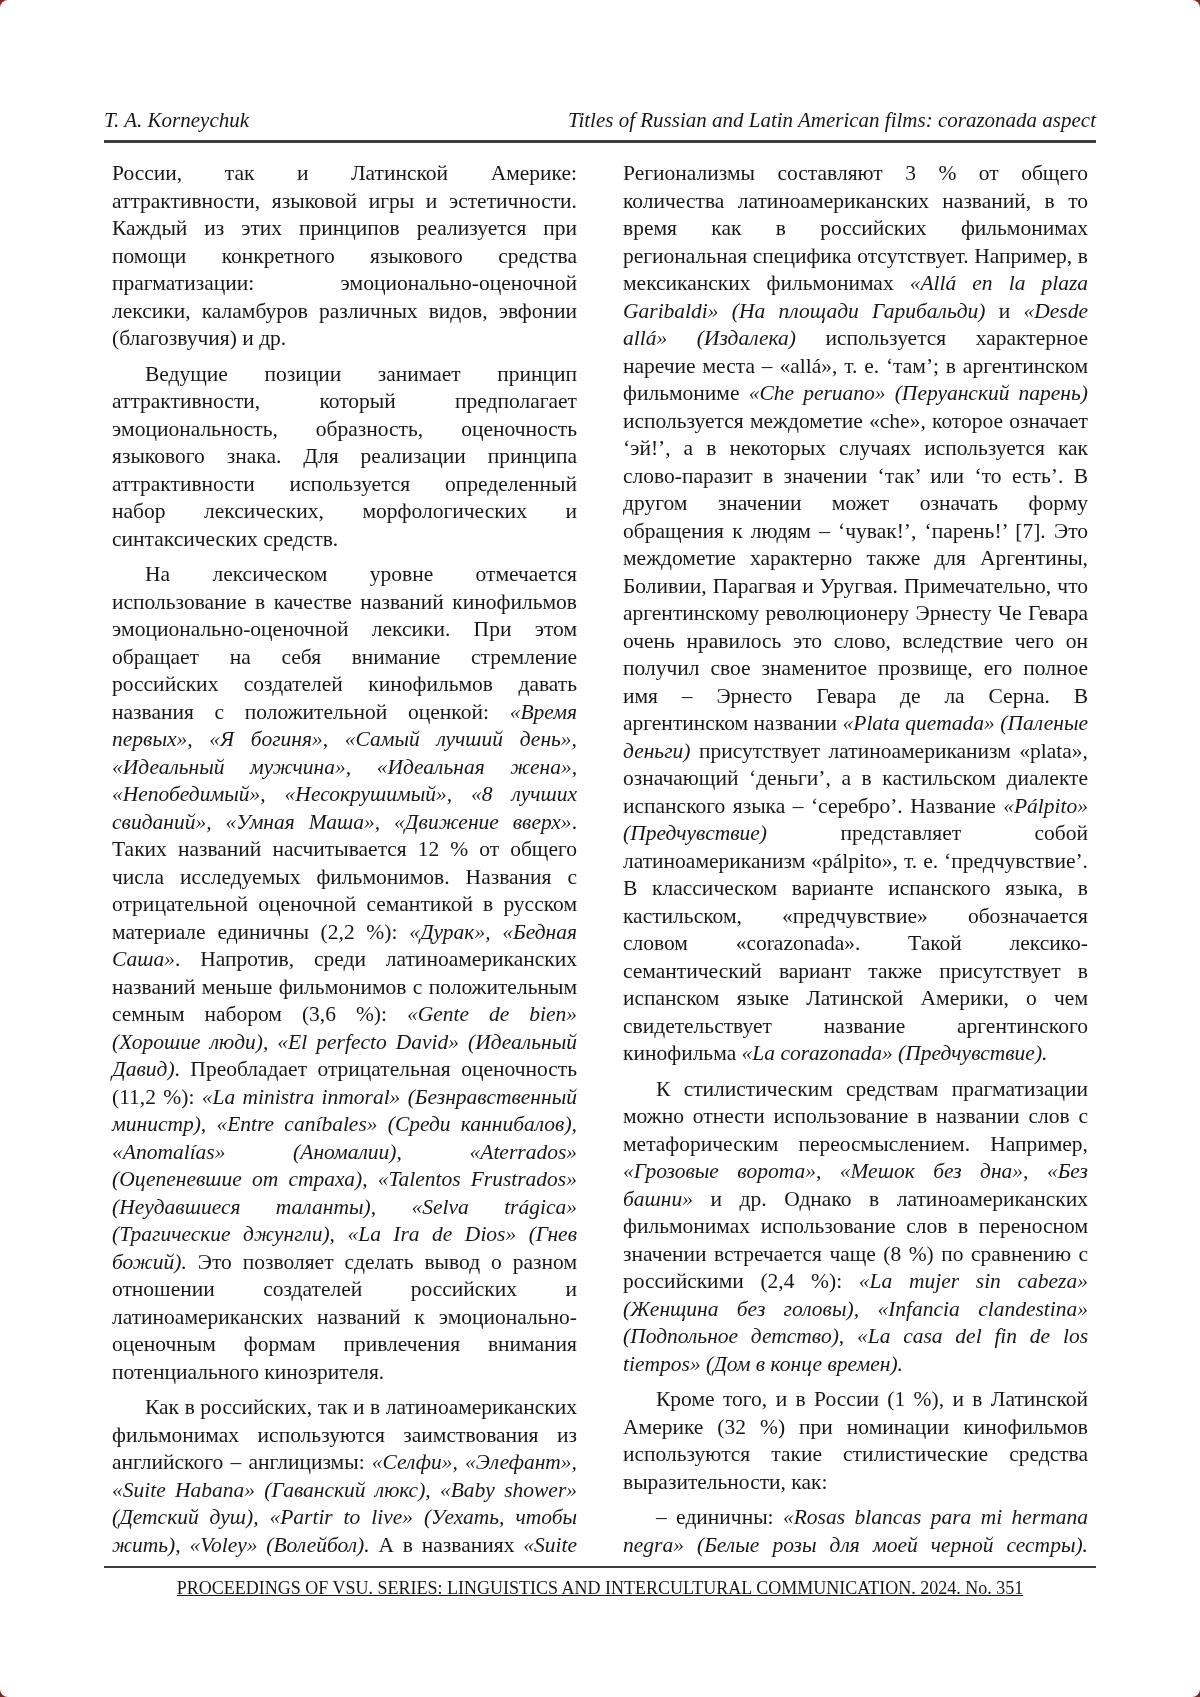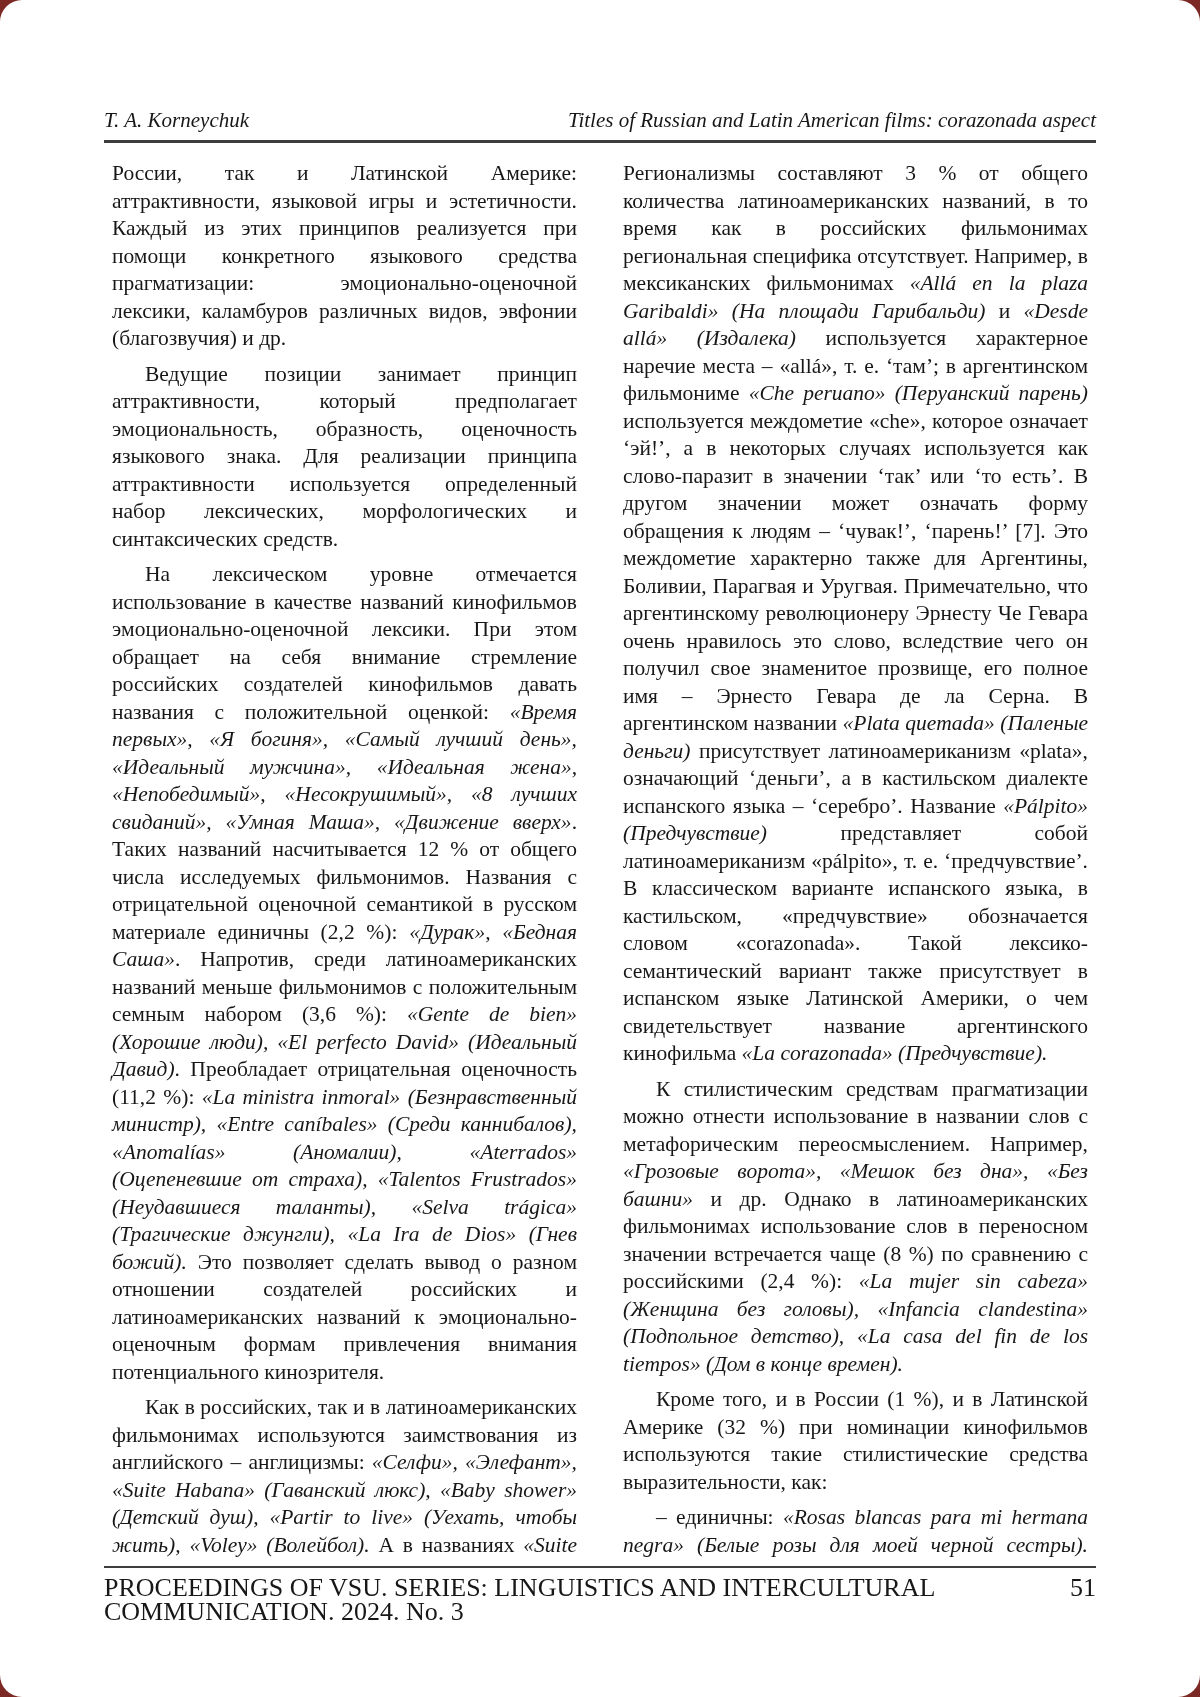--- a/index.html
+++ b/index.html
@@ -6,21 +6,21 @@
   body {
     width: 1200px; height: 1697px;
     background: #7c2824;
     font-family: "Liberation Serif", serif;
   }
   .page {
     position: relative;
     width: 1200px; height: 1697px;
     box-sizing: border-box;
     background: #ffffff;
-    border-radius: 22px;
+    border-radius: 8px;
     overflow: hidden;
     padding: 108px 104px 0 104px;
     color: #171717;
   }
   .header {
     display: flex;
     justify-content: space-between;
     align-items: baseline;
     font-style: italic;
     font-size: 21px;
@@ -49,22 +49,23 @@
   .footer {
     position: absolute;
     left: 104px; right: 104px; top: 1566px;
   }
   .footer-rule { height: 2px; }
   .footer-row {
     display: flex;
     justify-content: center;
     align-items: baseline;
     margin-top: 8px;
-    font-size: 26px;
+    font-size: 18px;
     line-height: 24px;
+    text-decoration: underline;
   }
 </style>
 </head>
 <body>
 
 <div class="page">
   <div class="header">
     <span class="hdr-author">T. A. Korneychuk</span>
     <span class="hdr-title">Titles of Russian and Latin American films: corazonada aspect</span>
   </div>

